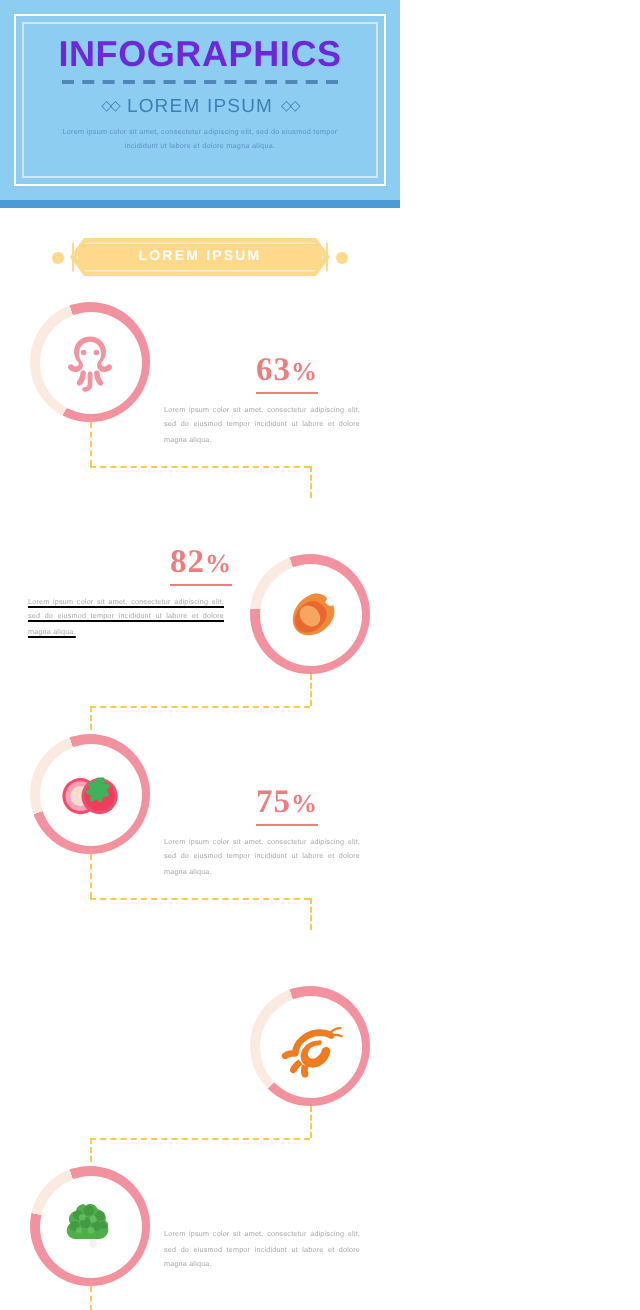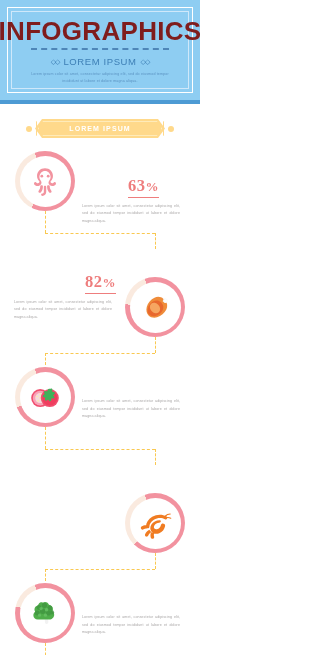--- a/index.html
+++ b/index.html
@@ -30,24 +30,24 @@
     left:11px;top:11px;right:11px;bottom:15px;
     border:0.8px solid #cfe8fa;
     box-sizing:border-box;
     display:flex;
     flex-direction:column;
     align-items:center;
     justify-content:flex-start;
     padding-top:6px;
   }
   .main-title{
-    font-size:26px;
+    font-size:18px;
     font-weight:bold;
     letter-spacing:0.3px;
-    color:#7f1d1d;
+    color:#6d28d9;
     line-height:1;
     text-align:center;
     margin:0;
     font-family:"Liberation Sans", sans-serif;
   }
   .title-rule{
     width:138px;height:3px;
     margin:4px 0 3px 0;
     border-top:2.5px dashed #4e86b8;
   }
@@ -280,21 +280,21 @@
       <path d="M47 15c-4-4-11-5-17-2-7 3.4-13 10-15 18-1.6 6.4-.2 12.6 3.6 16.4 3.8 3.8 10 5.2 16.4 3.6 8-2 14.6-8 18-15 3-6 2-13-2-17z" fill="#ef8c3a"></path>
       <path d="M41 21c-3-3-8.4-3.6-13 -1-5.2 2.8-9.6 8-11 13.8-1.2 4.8 0 9.2 2.8 12 2.8 2.8 7.2 4 12 2.8 5.8-1.4 11-5.8 13.8-11 2.6-4.6 2-10-1-13.6-1-1.4-2.2-2.6-3.6-3z" fill="#e8682e"></path>
       <ellipse cx="31" cy="33" rx="9" ry="11" transform="rotate(-42 31 33)" fill="#f6a661"></ellipse>
       <path d="M47.6 15.6c1.6-1.6 4.6-1.8 6.4 0 1.8 1.8 1.6 4.8 0 6.4-1.2 1.2-2.8 1.6-4.2 1.2l-4-3.4z" fill="#f2f2f2"></path>
       <circle cx="52" cy="19" r="3.6" fill="#fdfdfd"></circle>
     </g>
   </svg>
           </span>
         </div>
       </div>
-      <div class="content to-left" style="top: 18px;">
+      <div class="content to-left" style="top: 18px; text-decoration: underline;">
         <div class="pct-row align-right"><span class="pct"><span>82</span><span class="sym">%</span></span></div>
         <div class="desc">Lorem ipsum color sit amet, consectetur adipiscing elit, sed do eiusmod tempor incididunt ut labore et dolore magna aliqua.</div>
       </div>
       <div class="conn conn-v" style="left: 155px; top: 82px; height: 16px;"></div>
       <div class="conn conn-h" style="left: 45px; width: 110px; top: 98px;"></div>
       <div class="conn conn-v" style="left: 45px; top: 98px; height: 12px;"></div>
     </div>
     <div class="row">
       <div class="ring left" style="top: 4px;">
         <div class="ring-bg" style="background: conic-gradient(from -20deg, #f2929f 0deg 270deg, #faeadf 270deg 360deg);"></div>
@@ -315,20 +315,21 @@
       </g>
       <circle cx="41" cy="34" r="17" fill="#f04e6e"></circle>
       <circle cx="41" cy="34" r="14" fill="#ef3d5e"></circle>
       <path d="M41 17c-1 0-2 .6-2.4 1.6l-1.4 3.6-3.6-1c-1.6-.4-3 1.2-2.4 2.8l1.4 3.4-3 2c-1.4 1-1.2 3 .4 3.6l3.6 1.4-.6 3.6c-.3 1.7 1.6 2.9 3 2l3-2 2.6 2.6c1.2 1.2 3.2.5 3.4-1.2l.5-3.8 3.8.2c1.7.1 2.8-1.8 1.8-3.2l-2.2-3 2.8-2.6c1.2-1.2.6-3.2-1-3.5l-3.7-.8.3-3.8c.1-1.7-1.8-2.8-3.2-1.8z" fill="#3fb25a" transform="translate(-1,-1) scale(0.97) translate(1,1)"></path>
     </g>
   </svg>
           </span>
         </div>
       </div>
       <div class="content to-right" style="top: 30px;">
+        <div class="pct-row align-left"><span class="pct"><span>75</span><span class="sym">%</span></span></div>
         <div class="desc">Lorem ipsum color sit amet, consectetur adipiscing elit, sed do eiusmod tempor incididunt ut labore et dolore magna aliqua.</div>
       </div>
       <div class="conn conn-v" style="left: 45px; top: 64px; height: 22px;"></div>
       <div class="conn conn-h" style="left: 45px; width: 110px; top: 86px;"></div>
       <div class="conn conn-v" style="left: 155px; top: 86px; height: 16px;"></div>
     </div>
     <div class="row">
       <div class="ring right" style="top: 22px;">
         <div class="ring-bg" style="background: conic-gradient(from -20deg, #f2929f 0deg 244.8deg, #faeadf 244.8deg 360deg);"></div>
         <div class="ring-hole">

